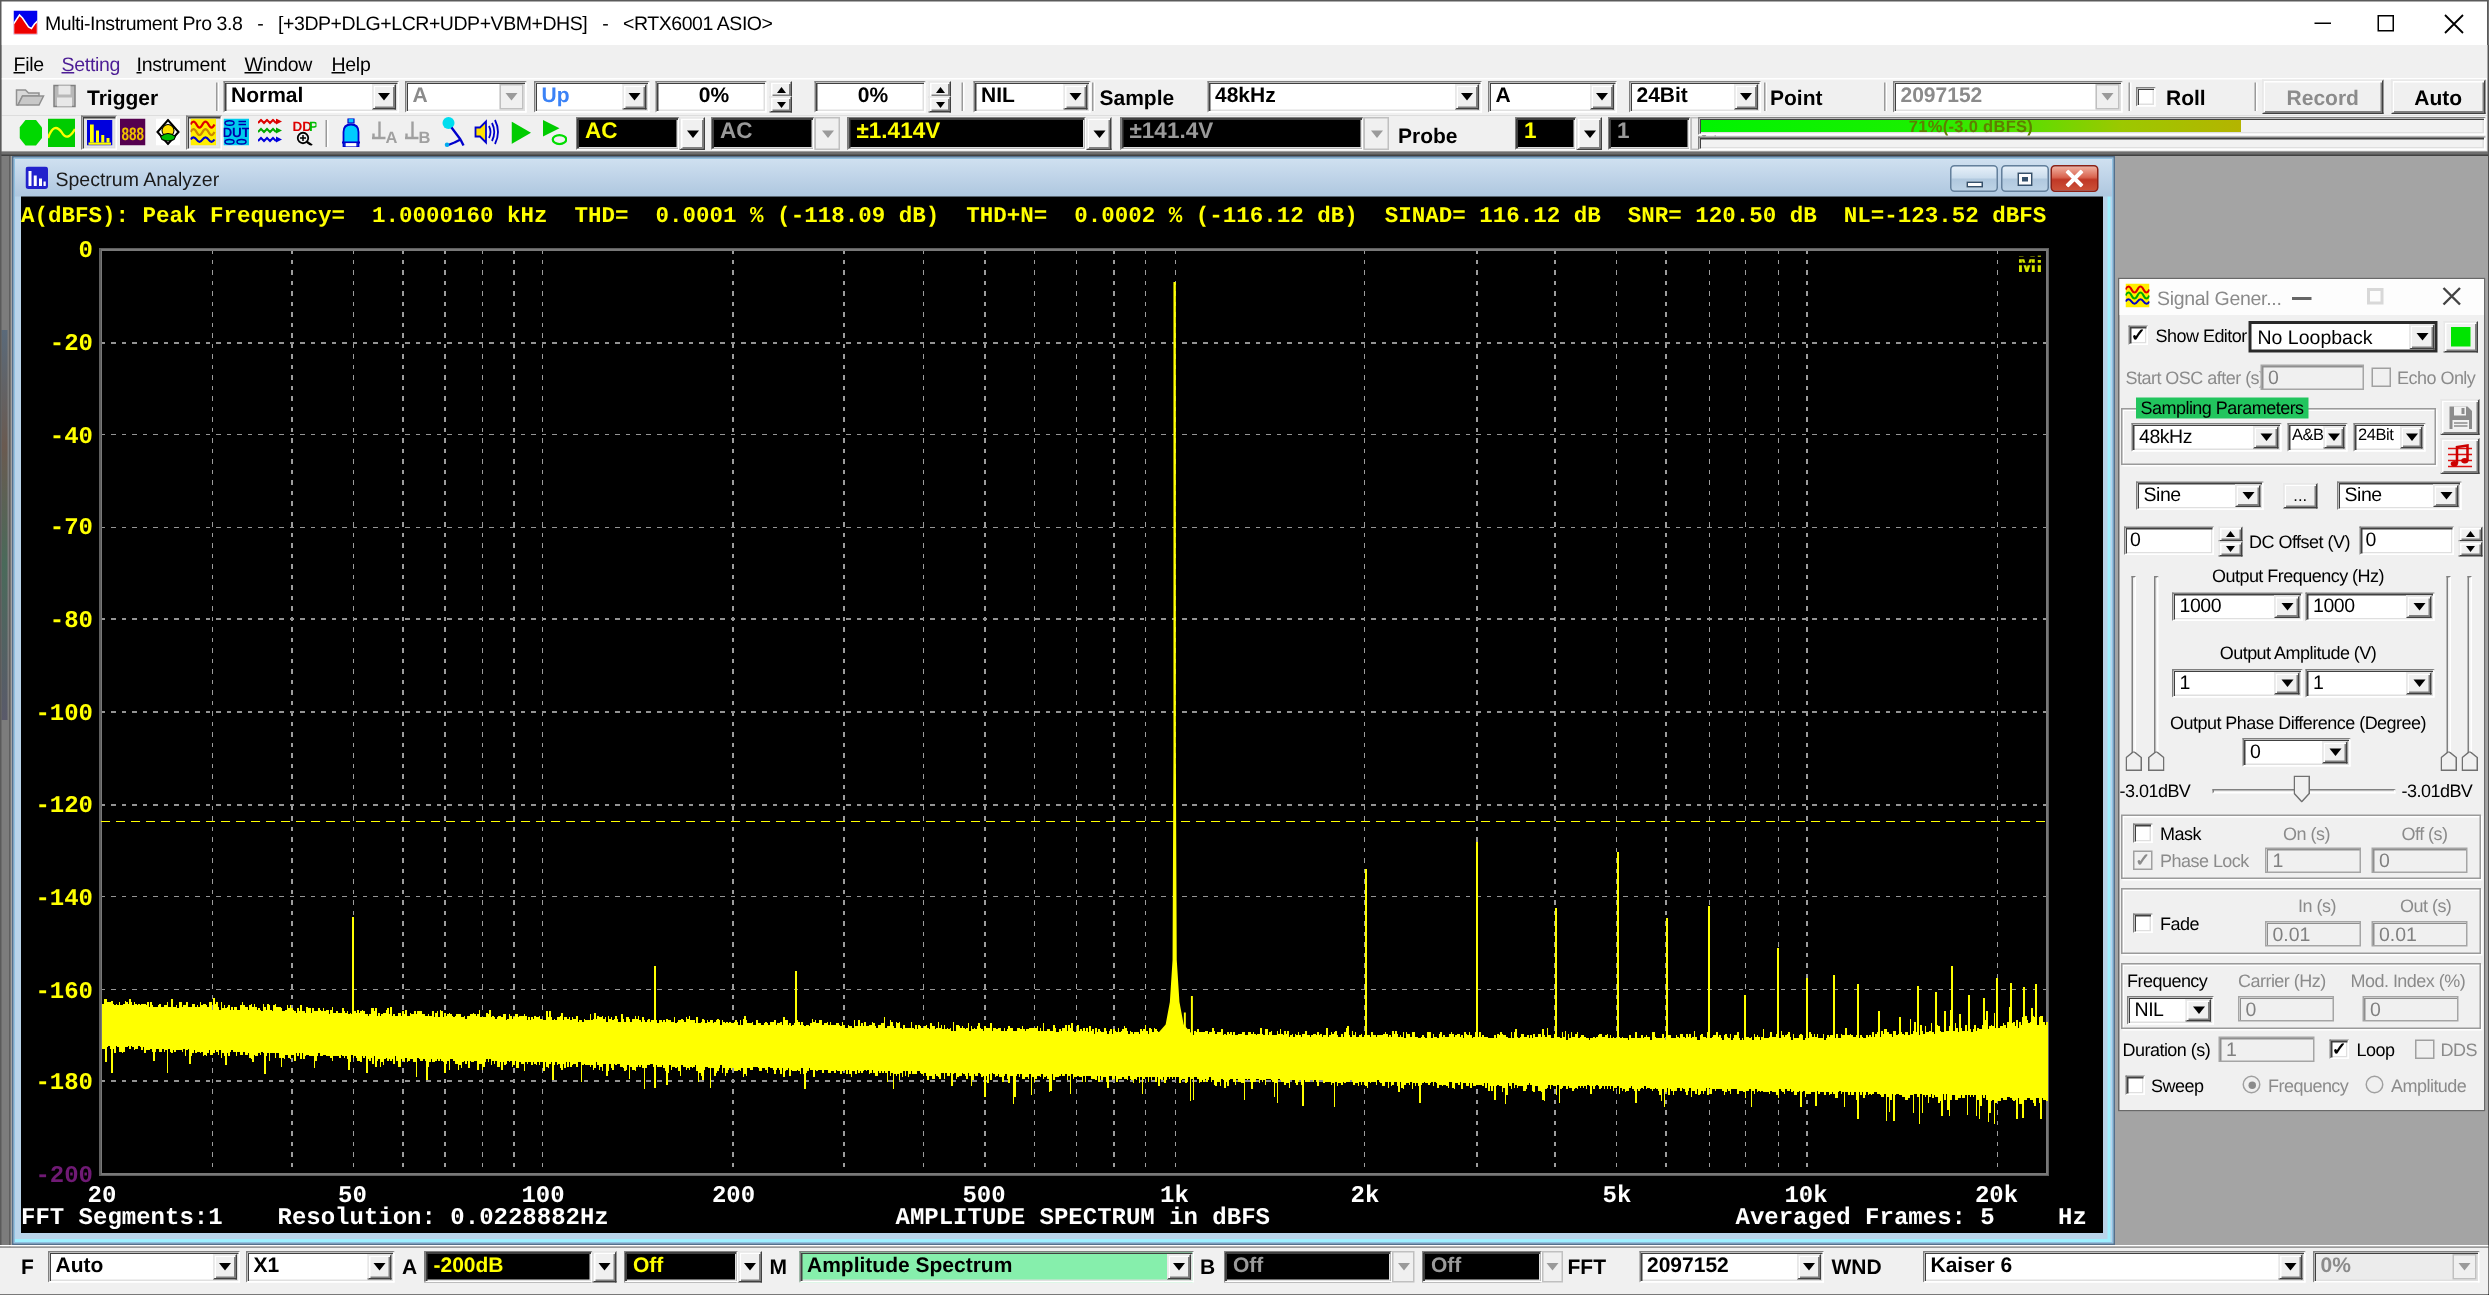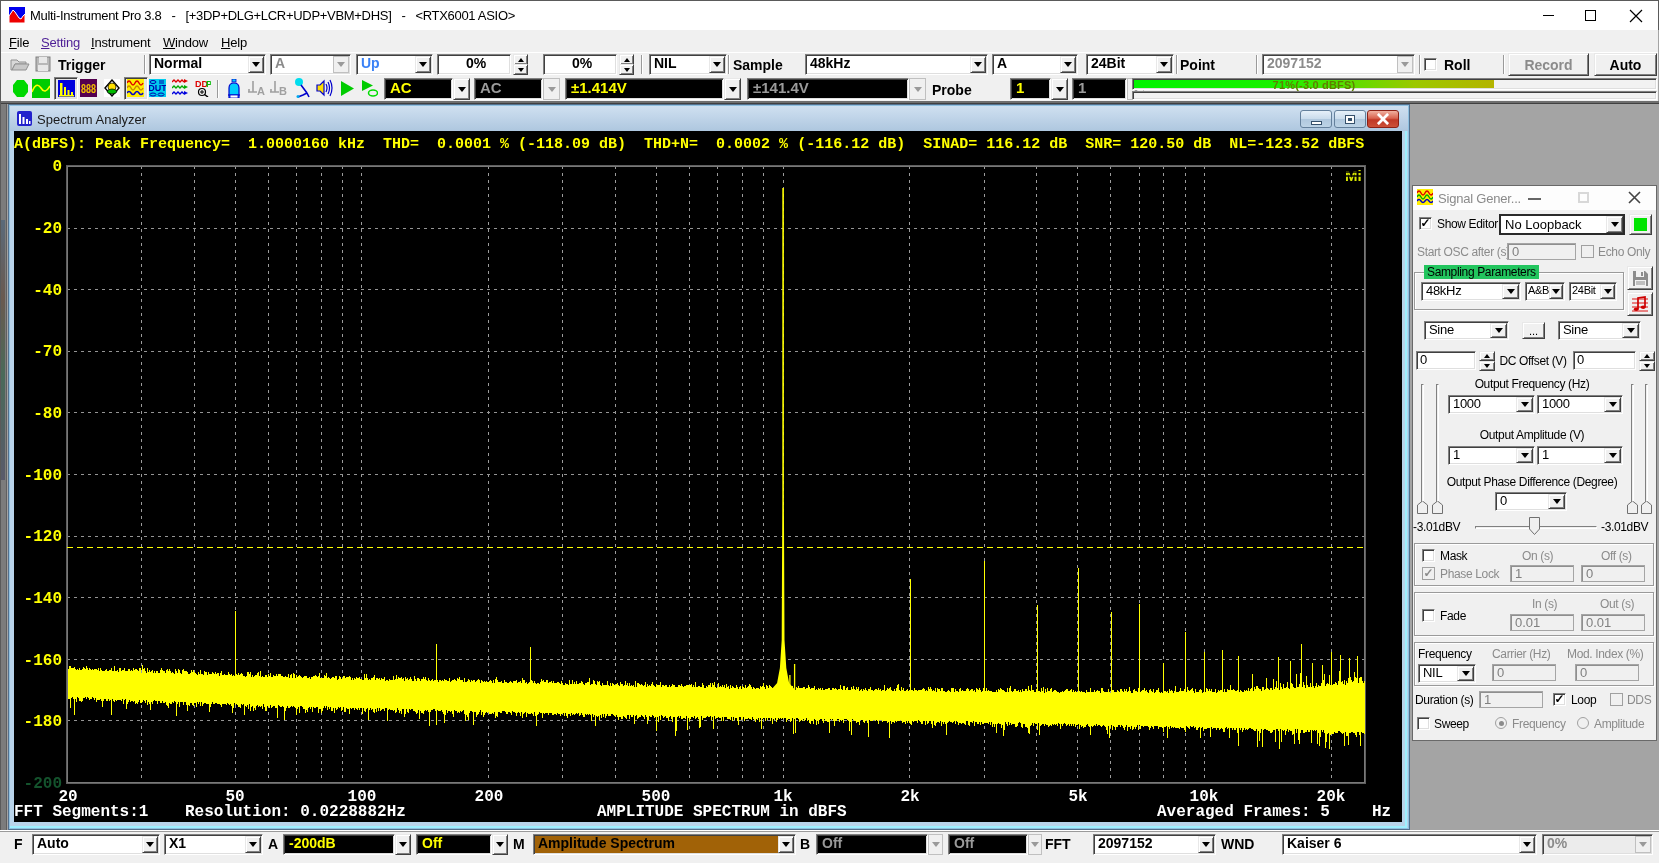--- a/index.html
+++ b/index.html
@@ -309,21 +309,21 @@
 <div class="ab mono" style="left:18px;top:158px;width:44px;text-align:right;font-size:16px;color:#ffff00">0</div>
 <div class="ab mono" style="left:18px;top:220px;width:44px;text-align:right;font-size:16px;color:#ffff00">-20</div>
 <div class="ab mono" style="left:18px;top:282px;width:44px;text-align:right;font-size:16px;color:#ffff00">-40</div>
 <div class="ab mono" style="left:18px;top:343px;width:44px;text-align:right;font-size:16px;color:#ffff00">-70</div>
 <div class="ab mono" style="left:18px;top:405px;width:44px;text-align:right;font-size:16px;color:#ffff00">-80</div>
 <div class="ab mono" style="left:18px;top:467px;width:44px;text-align:right;font-size:16px;color:#ffff00">-100</div>
 <div class="ab mono" style="left:18px;top:528px;width:44px;text-align:right;font-size:16px;color:#ffff00">-120</div>
 <div class="ab mono" style="left:18px;top:590px;width:44px;text-align:right;font-size:16px;color:#ffff00">-140</div>
 <div class="ab mono" style="left:18px;top:652px;width:44px;text-align:right;font-size:16px;color:#ffff00">-160</div>
 <div class="ab mono" style="left:18px;top:713px;width:44px;text-align:right;font-size:16px;color:#ffff00">-180</div>
-<div class="ab mono" style="left:18px;top:775px;width:44px;text-align:right;font-size:16px;color:#14532d">-200</div>
+<div class="ab mono" style="left:18px;top:775px;width:44px;text-align:right;font-size:16px;color:#701a75">-200</div>
 <div class="ab mono" style="left:38px;top:788px;width:60px;text-align:center;font-size:16px;color:#fff">20</div>
 <div class="ab mono" style="left:205px;top:788px;width:60px;text-align:center;font-size:16px;color:#fff">50</div>
 <div class="ab mono" style="left:332px;top:788px;width:60px;text-align:center;font-size:16px;color:#fff">100</div>
 <div class="ab mono" style="left:459px;top:788px;width:60px;text-align:center;font-size:16px;color:#fff">200</div>
 <div class="ab mono" style="left:626px;top:788px;width:60px;text-align:center;font-size:16px;color:#fff">500</div>
 <div class="ab mono" style="left:753px;top:788px;width:60px;text-align:center;font-size:16px;color:#fff">1k</div>
 <div class="ab mono" style="left:880px;top:788px;width:60px;text-align:center;font-size:16px;color:#fff">2k</div>
 <div class="ab mono" style="left:1048px;top:788px;width:60px;text-align:center;font-size:16px;color:#fff">5k</div>
 <div class="ab mono" style="left:1174px;top:788px;width:60px;text-align:center;font-size:16px;color:#fff">10k</div>
 <div class="ab mono" style="left:1301px;top:788px;width:60px;text-align:center;font-size:16px;color:#fff">20k</div>
@@ -557,21 +557,21 @@
 <div class="ab rs abtn" style="left:395px;top:834px;width:16px;height:21px">
     <div class="dna"></div>
   </div>
 <div class="ab sk" style="left:416px;top:834px;width:76px;height:21px;background:#000">
     <div style="color:#ffff00;font-weight:700;font-size:14px;line-height:16px;padding-left:5px;white-space:nowrap">Off</div>
   </div>
 <div class="ab rs abtn" style="left:492px;top:834px;width:16px;height:21px">
     <div class="dna"></div>
   </div>
 <div class="ab lbl" style="left:513px;top:836px">M</div>
-<div class="ab sk" style="left:533px;top:834px;width:263px;height:21px;background:#a16207">
+<div class="ab sk" style="left:533px;top:834px;width:263px;height:21px;background:#86efac">
     <div class="ct" style="color:#000;line-height:17px">Amplitude Spectrum</div>
   </div>
 <div class="ab rs abtn" style="left:778px;top:836px;width:16px;height:17px">
     <div class="dna"></div>
   </div>
 <div class="ab lbl" style="left:800px;top:836px">B</div>
 <div class="ab sk" style="left:816px;top:834px;width:112px;height:21px;background:#000">
     <div style="color:#9a9a9a;font-weight:700;font-size:14px;line-height:16px;padding-left:5px;white-space:nowrap">Off</div>
   </div>
 <div class="ab abtn" style="left:928px;top:834px;width:15px;height:21px;background:#f0f0f0;border:1px solid #c0c0c0">

